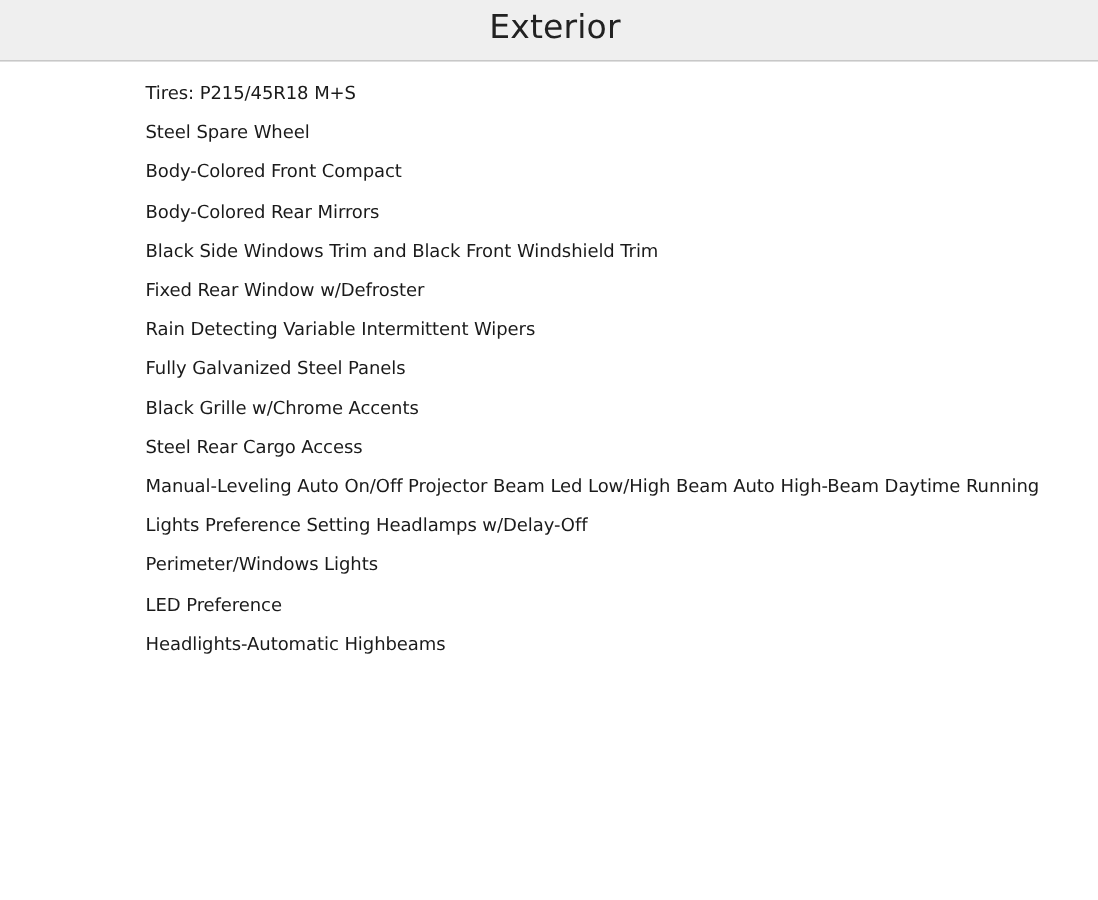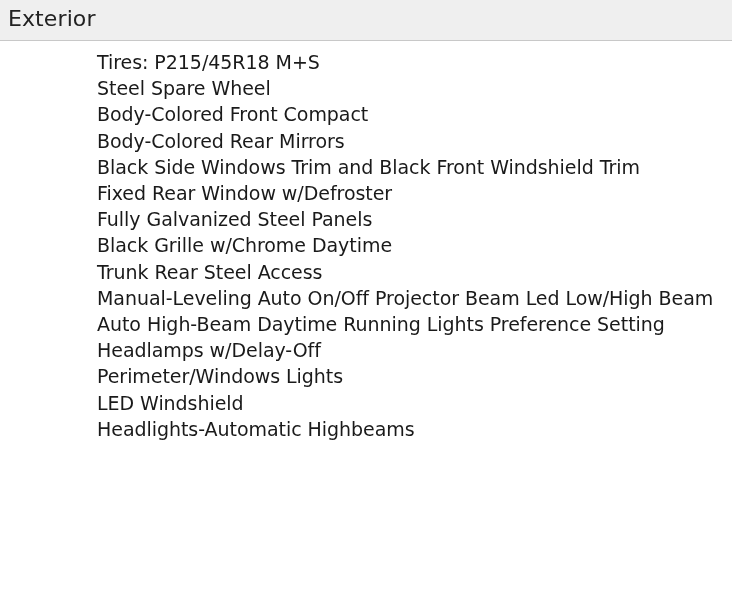--- a/index.html
+++ b/index.html
@@ -22,28 +22,29 @@
     border-bottom: 1px solid #c8c8c8;
     padding: 6px 0 8px 8px;
     box-sizing: border-box;
   }
   .section-title {
     font-size: 22px;
     font-weight: 400;
     color: #222222;
     line-height: 26px;
     letter-spacing: 0.1px;
+    text-align: center;
   }
   .feature-list {
     margin: 0;
     padding: 8px 0 0 0;
     list-style: none;
   }
   .feature-item {
-    font-size: 19px;
+    font-size: 12px;
     line-height: 26.2px;
     color: #1a1a1a;
     padding-left: 97px;
     padding-right: 10px;
     white-space: pre-wrap;
     letter-spacing: -0.05px;
   }
 </style>
 </head>
 <body>
@@ -52,21 +53,22 @@
   <div class="section-header">
     <div class="section-title">Exterior</div>
   </div>
   <ul class="feature-list" id="feature-list">
       <li class="feature-item">Tires: P215/45R18 M+S</li>
       <li class="feature-item">Steel Spare Wheel</li>
       <li class="feature-item">Body-Colored Front Compact</li>
       <li class="feature-item">Body-Colored Rear Mirrors</li>
       <li class="feature-item">Black Side Windows Trim and Black Front Windshield Trim</li>
       <li class="feature-item">Fixed Rear Window w/Defroster</li>
+      <li class="feature-item">Rain Detecting Variable Intermittent Wipers</li>
       <li class="feature-item">Fully Galvanized Steel Panels</li>
-      <li class="feature-item">Black Grille w/Chrome Daytime</li>
-      <li class="feature-item">Trunk Rear Steel Access</li>
+      <li class="feature-item">Black Grille w/Chrome Accents</li>
+      <li class="feature-item">Steel Rear Cargo Access</li>
       <li class="feature-item">Manual-Leveling Auto On/Off Projector Beam Led Low/High Beam Auto High-Beam Daytime Running Lights Preference Setting Headlamps w/Delay-Off</li>
       <li class="feature-item">Perimeter/Windows Lights</li>
-      <li class="feature-item">LED Windshield</li>
+      <li class="feature-item">LED Preference</li>
       <li class="feature-item">Headlights-Automatic Highbeams</li>
     </ul>
 </div>
 
 </body></html>

